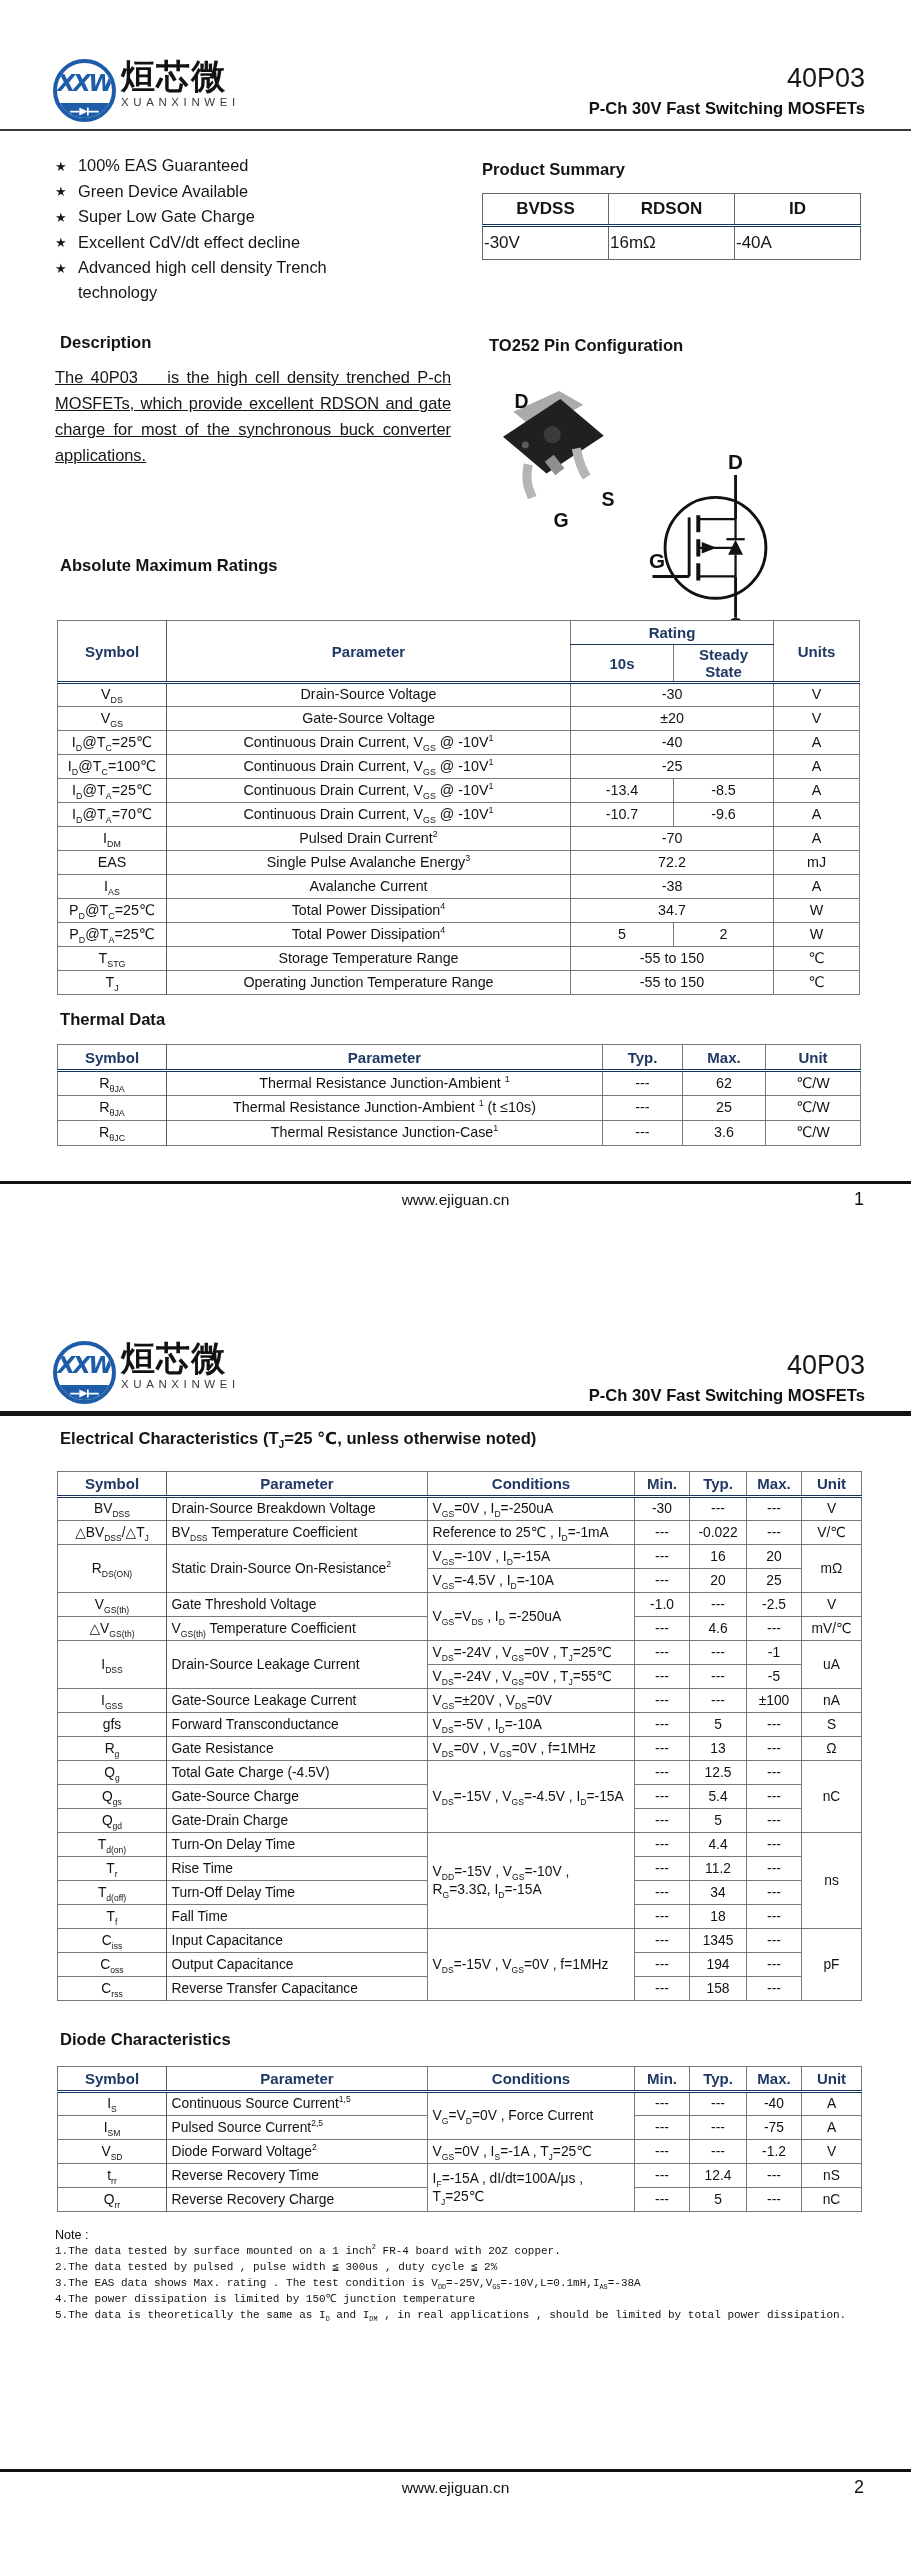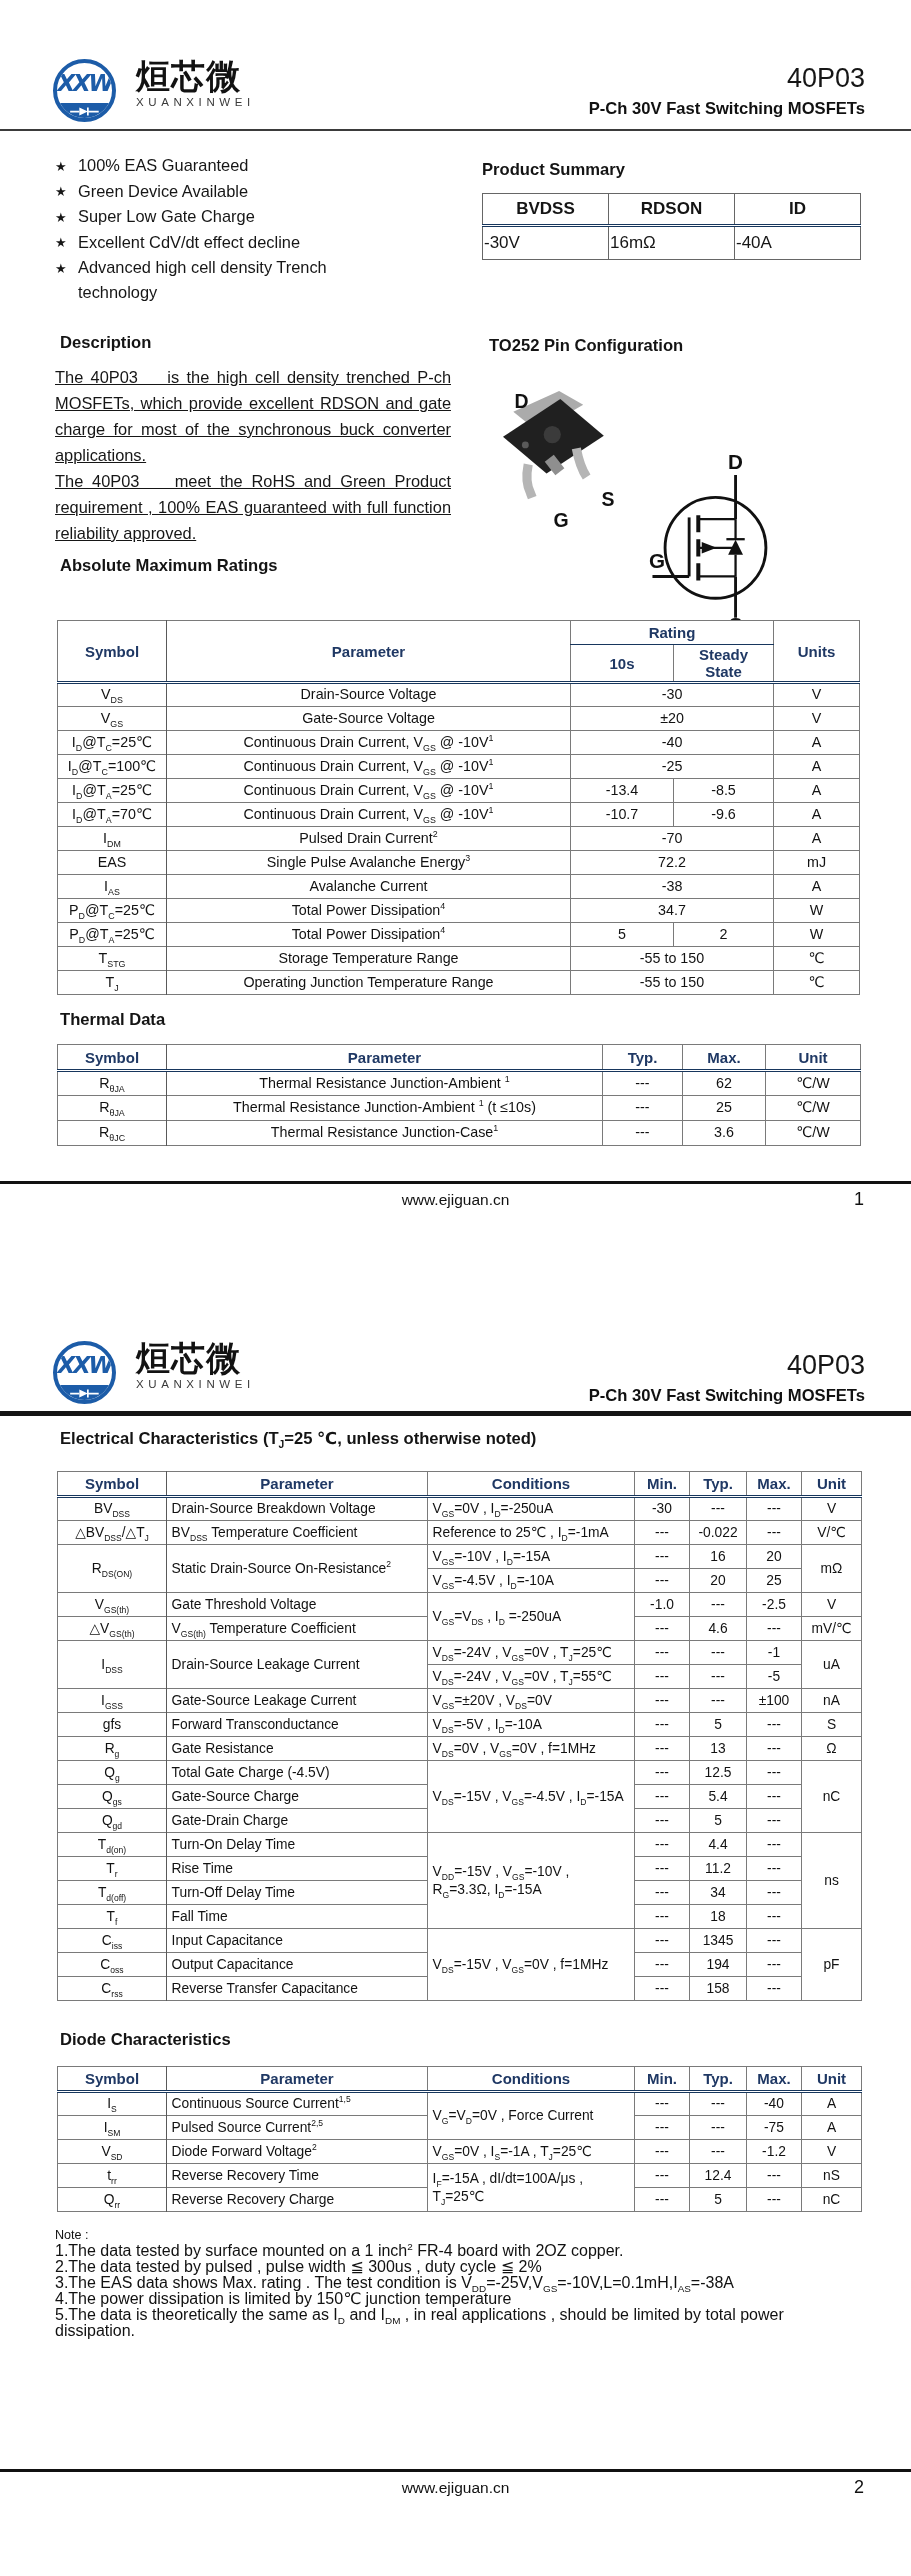--- a/index.html
+++ b/index.html
@@ -6,21 +6,21 @@
   html,body { margin:0; padding:0; }
   body {
     width:911px; height:2576px; position:relative; background:#ffffff;
     font-family:"Liberation Sans","DejaVu Sans",sans-serif; color:#1a1a1a;
   }
   .page { position:absolute; left:0; width:911px; height:1288px; overflow:hidden; background:#fff; }
   #page1 { top:0; } #page2 { top:1288px; }
   .abs { position:absolute; }
 
   
-  .logo { display:flex; gap:20px; align-items:flex-start; }
+  .logo { display:flex; gap:5px; align-items:flex-start; }
   .logo-circle { width:63px; height:63px; border:4px solid #1c5ca8; border-radius:50%;
                  position:relative; overflow:hidden; flex:none; background:#fff; }
   .logo-mono { text-align:center; font-size:23px; font-weight:bold; font-style:italic;
                color:#1c5ca8; letter-spacing:-2.3px; margin-top:6.9px;
                font-family:"DejaVu Sans",sans-serif; }
   .logo-bar { position:absolute; left:-4px; right:-4px; bottom:-1.1px; height:16px;
               background:#1c5ca8; display:flex; align-items:center; justify-content:center; }
   .logo-cn { font-size:34px; font-weight:bold; line-height:1.05; color:#121212;
              font-family:"DejaVu Sans",sans-serif; letter-spacing:1.1px; }
   .logo-en { font-size:11.5px; letter-spacing:4.6px; color:#3a3a3a; margin-top:1.7px; font-weight:500; }
@@ -62,21 +62,21 @@
   .ds thead th { color:#1f3864; font-weight:bold; font-size:15px; border-bottom:3.4px double #17365d; }
   .ds .rating-h { border-bottom:1.7px double #17365d; }
   .ds .c0 { border-right:1.7px double #595959;text-align:center; }
   .ds .tl { text-align:left; }
   .ec td { font-size:13.8px; }
   .th-t td { height:25px; }
 
   
   .notes { width:803px; color:#111; }
   .note-title { font-size:12.6px; line-height:16px; }
-  .note-line { font-size:16px; line-height:16px; }
+  .note-line { font-size:11px; line-height:16px;font-family:Liberation Mono, monospace; }
 </style>
 </head>
 <body>
 
 <div class="page" id="page1">
 
   <div class="abs logo" style="left:53px; top:59px;">
     <div class="logo-circle">
       <div class="logo-mono">XXW</div>
       <div class="logo-bar">
@@ -140,21 +140,20 @@
         <td>-30V</td>
         <td>16mΩ</td>
         <td>-40A</td>
       </tr>
     </tbody>
   </table>
 
   <div class="abs sec-title" style="left:60px; top:333px;">Description</div>
   <div class="abs desc" style="left:55px; top:364px;">
     <p>The 40P03&nbsp;&nbsp;&nbsp; is the high cell density trenched P-ch MOSFETs, which provide excellent RDSON and gate charge for most of the synchronous buck converter applications.</p>
-    <p>The 40P03&nbsp;&nbsp;&nbsp; meet the RoHS and Green Product requirement , 100% EAS guaranteed with full function reliability approved.</p>
   </div>
 
   <div class="abs sec-title" style="left:489px; top:336px;">TO252 Pin Configuration</div>
 
   <svg class="abs" style="left:489px; top:383px;" width="138" height="149" viewBox="0 0 240 260">
     <polygon points="42,50 122,14 164,38 84,84" fill="#ababab"></polygon>
     <polygon points="24,94 124,28 200,92 100,158" fill="#202020"></polygon>
     <circle cx="110" cy="90" r="15" fill="#3b3b3b"></circle>
     <circle cx="63" cy="108" r="6" fill="#5a5a5a"></circle>
     <path d="M68,142 q-6,30 4,50 l3,8" stroke="#b5b5b5" stroke-width="16" fill="none"></path>

